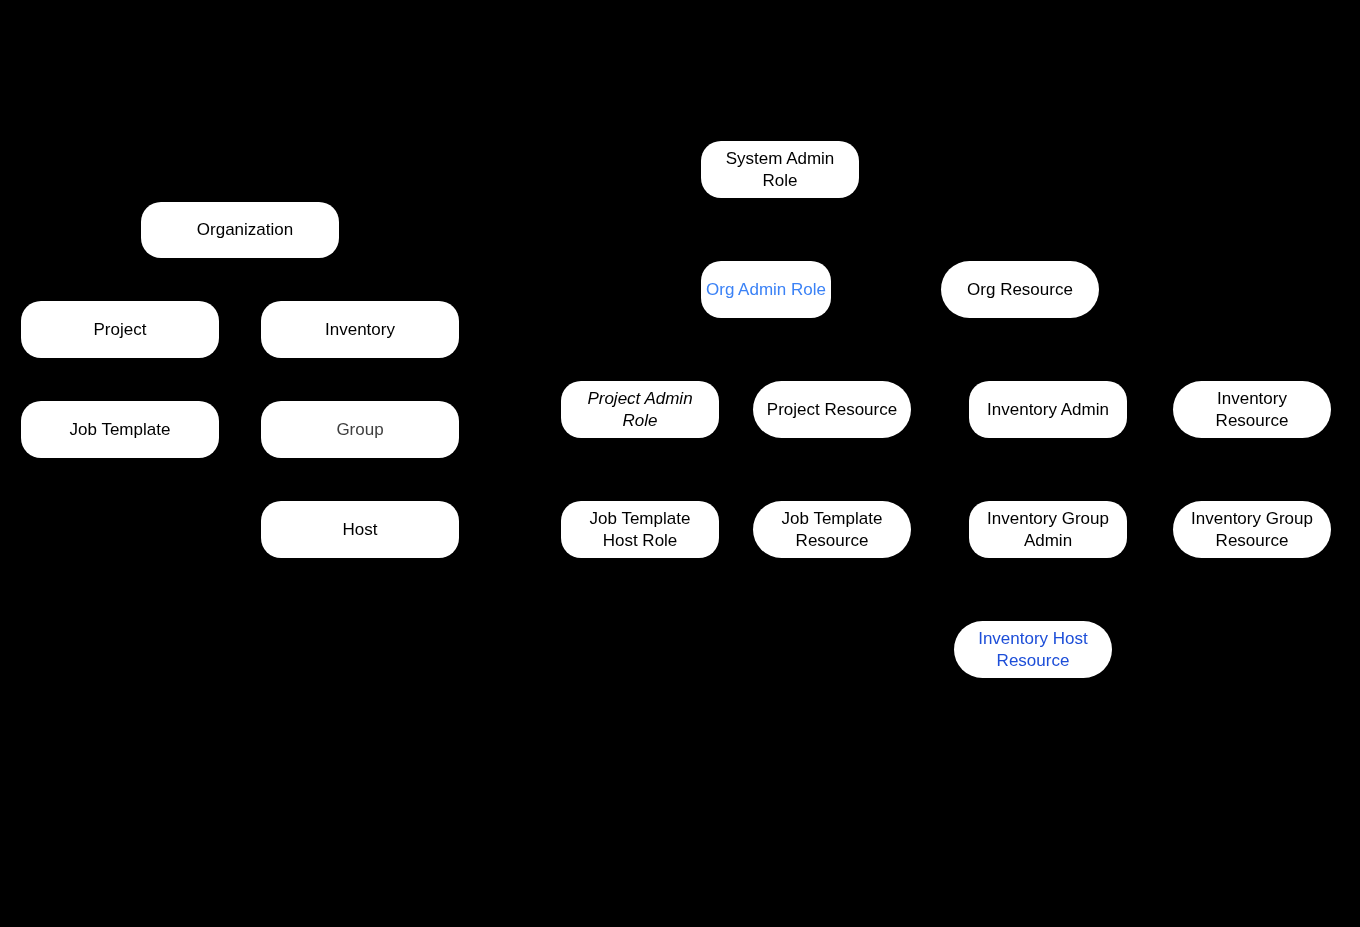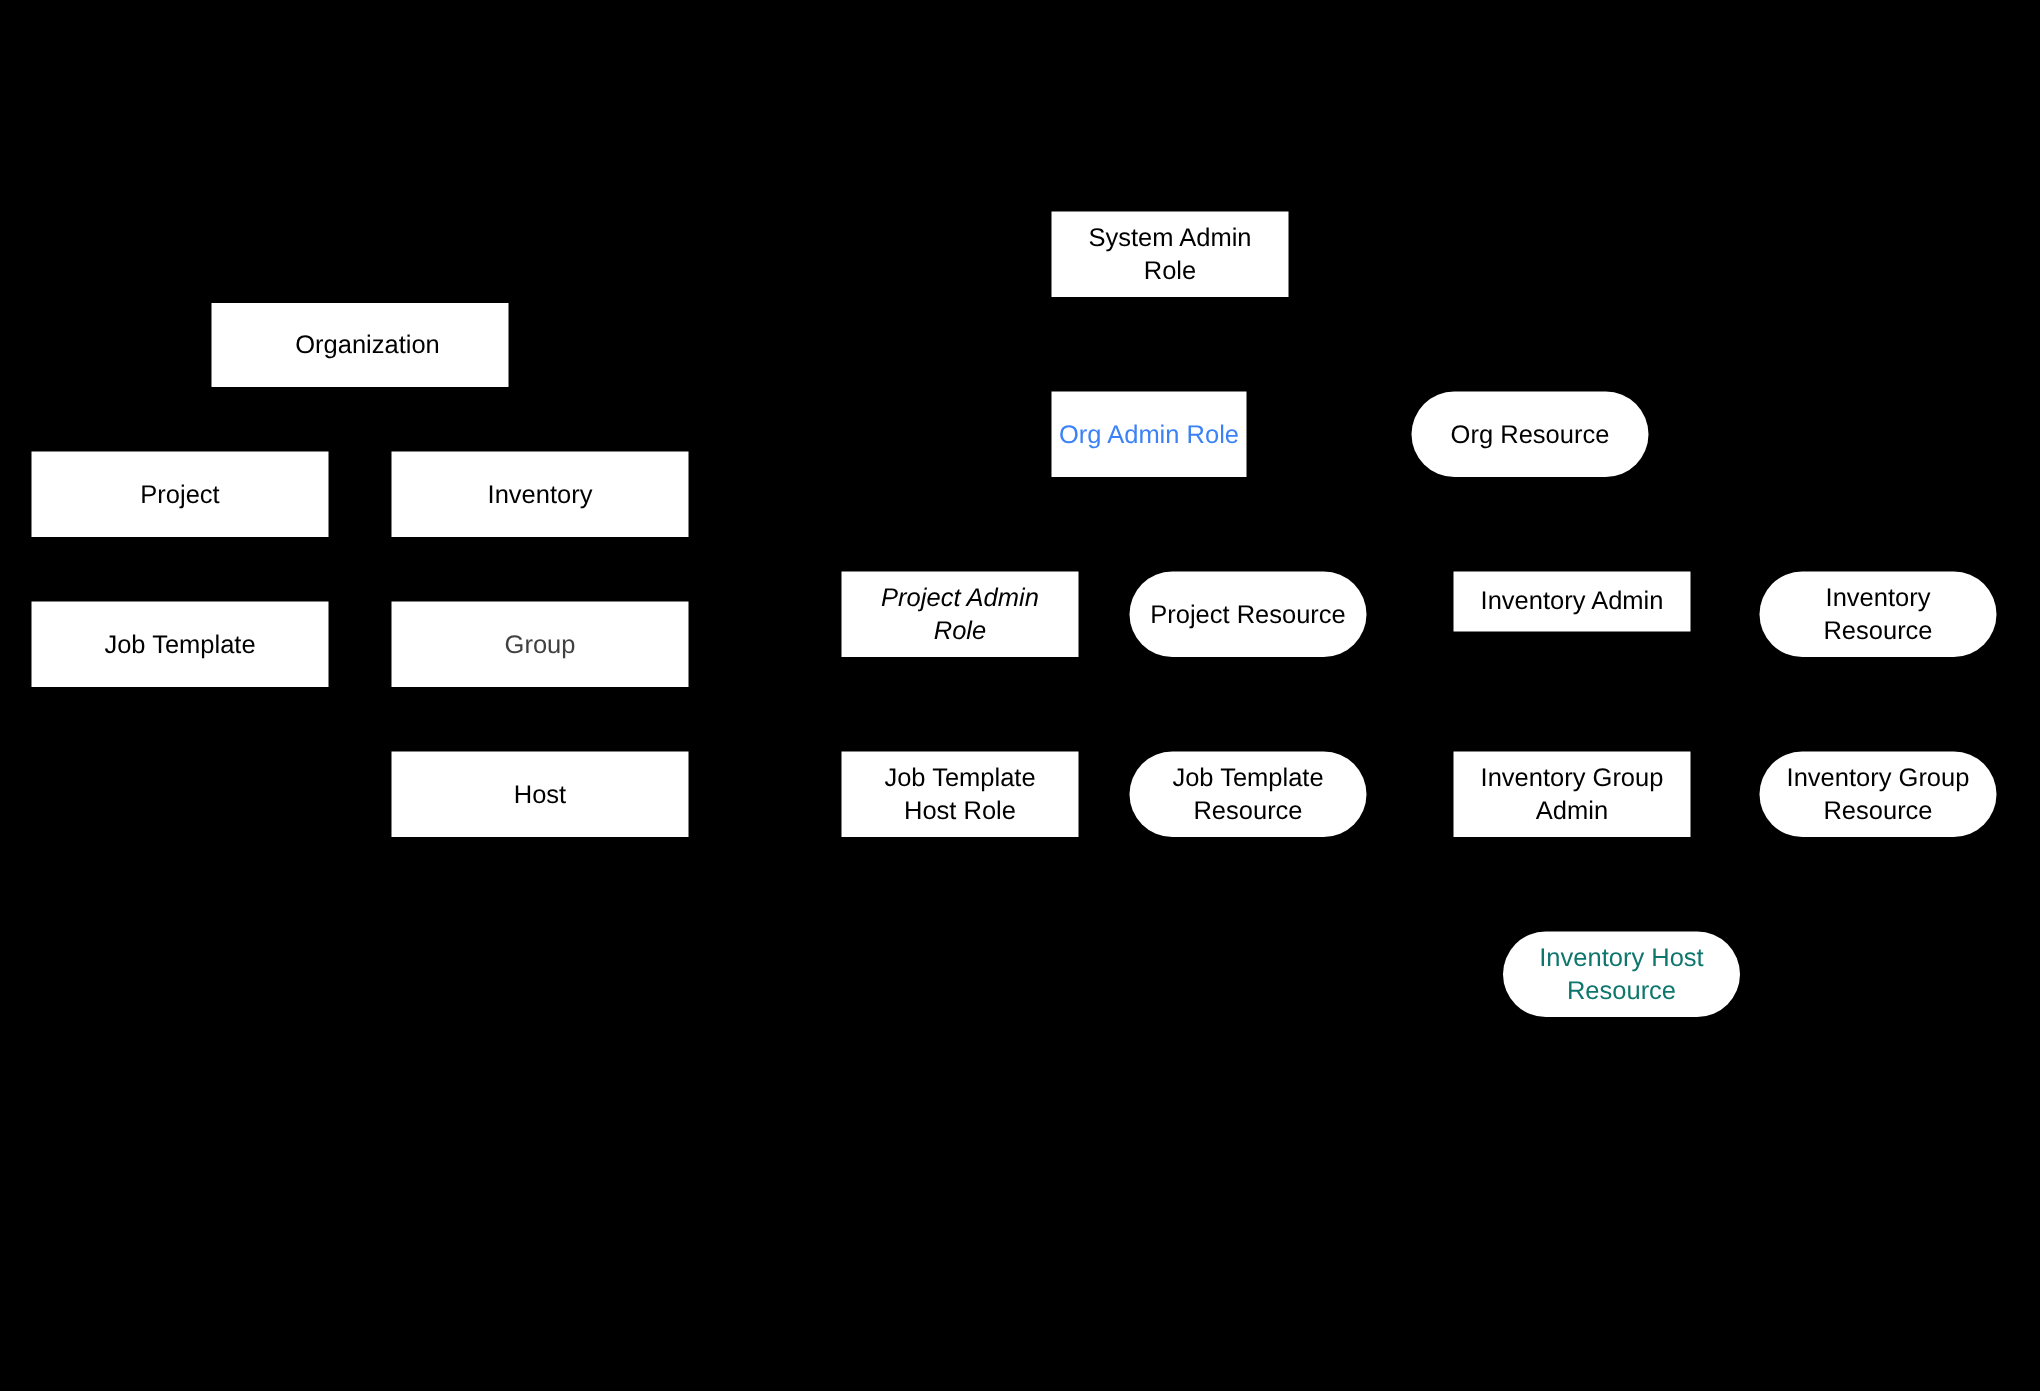--- a/index.html
+++ b/index.html
@@ -22,21 +22,21 @@
     display: flex;
     flex-direction: column;
     align-items: center;
     justify-content: center;
     text-align: center;
     font-size: 17px;
     line-height: 22px;
     box-sizing: border-box;
   }
   .node.rect {
-    border-radius: 0;
+    border-radius: 20px;
   }
   .node.stadium {
     border-radius: 28.5px;
   }
   .node .line {
     white-space: nowrap;
   }
 </style>
 </head>
 <body>
@@ -71,21 +71,21 @@
       <div class="node stadium" style="left: 941px; top: 261px; width: 158px; height: 57px; background: rgb(255, 255, 255); color: rgb(0, 0, 0);">
         <div class="line">Org Resource</div>
       </div>
       <div class="node rect" style="left: 561px; top: 381px; width: 158px; height: 57px; background: rgb(255, 255, 255); color: rgb(0, 0, 0); font-style: italic;">
         <div class="line">Project Admin</div>
         <div class="line">Role</div>
       </div>
       <div class="node stadium" style="left: 753px; top: 381px; width: 158px; height: 57px; background: rgb(255, 255, 255); color: rgb(0, 0, 0);">
         <div class="line">Project Resource</div>
       </div>
-      <div class="node rect" style="left: 969px; top: 381px; width: 158px; height: 40px; background: rgb(255, 255, 255); color: rgb(0, 0, 0);">
+      <div class="node rect" style="left: 969px; top: 381px; width: 158px; height: 57px; background: rgb(255, 255, 255); color: rgb(0, 0, 0);">
         <div class="line">Inventory Admin</div>
       </div>
       <div class="node stadium" style="left: 1173px; top: 381px; width: 158px; height: 57px; background: rgb(255, 255, 255); color: rgb(0, 0, 0);">
         <div class="line">Inventory</div>
         <div class="line">Resource</div>
       </div>
       <div class="node rect" style="left: 561px; top: 501px; width: 158px; height: 57px; background: rgb(255, 255, 255); color: rgb(0, 0, 0);">
         <div class="line">Job Template</div>
         <div class="line">Host Role</div>
       </div>
@@ -94,18 +94,18 @@
         <div class="line">Resource</div>
       </div>
       <div class="node rect" style="left: 969px; top: 501px; width: 158px; height: 57px; background: rgb(255, 255, 255); color: rgb(0, 0, 0);">
         <div class="line">Inventory Group</div>
         <div class="line">Admin</div>
       </div>
       <div class="node stadium" style="left: 1173px; top: 501px; width: 158px; height: 57px; background: rgb(255, 255, 255); color: rgb(0, 0, 0);">
         <div class="line">Inventory Group</div>
         <div class="line">Resource</div>
       </div>
-      <div class="node stadium" style="left: 1002px; top: 621px; width: 158px; height: 57px; background: rgb(255, 255, 255); color: #0f766e;">
+      <div class="node stadium" style="left: 954px; top: 621px; width: 158px; height: 57px; background: rgb(255, 255, 255); color: #1d4ed8;">
         <div class="line">Inventory Host</div>
         <div class="line">Resource</div>
       </div>
     </div>
 </div>
 
 </body></html>

